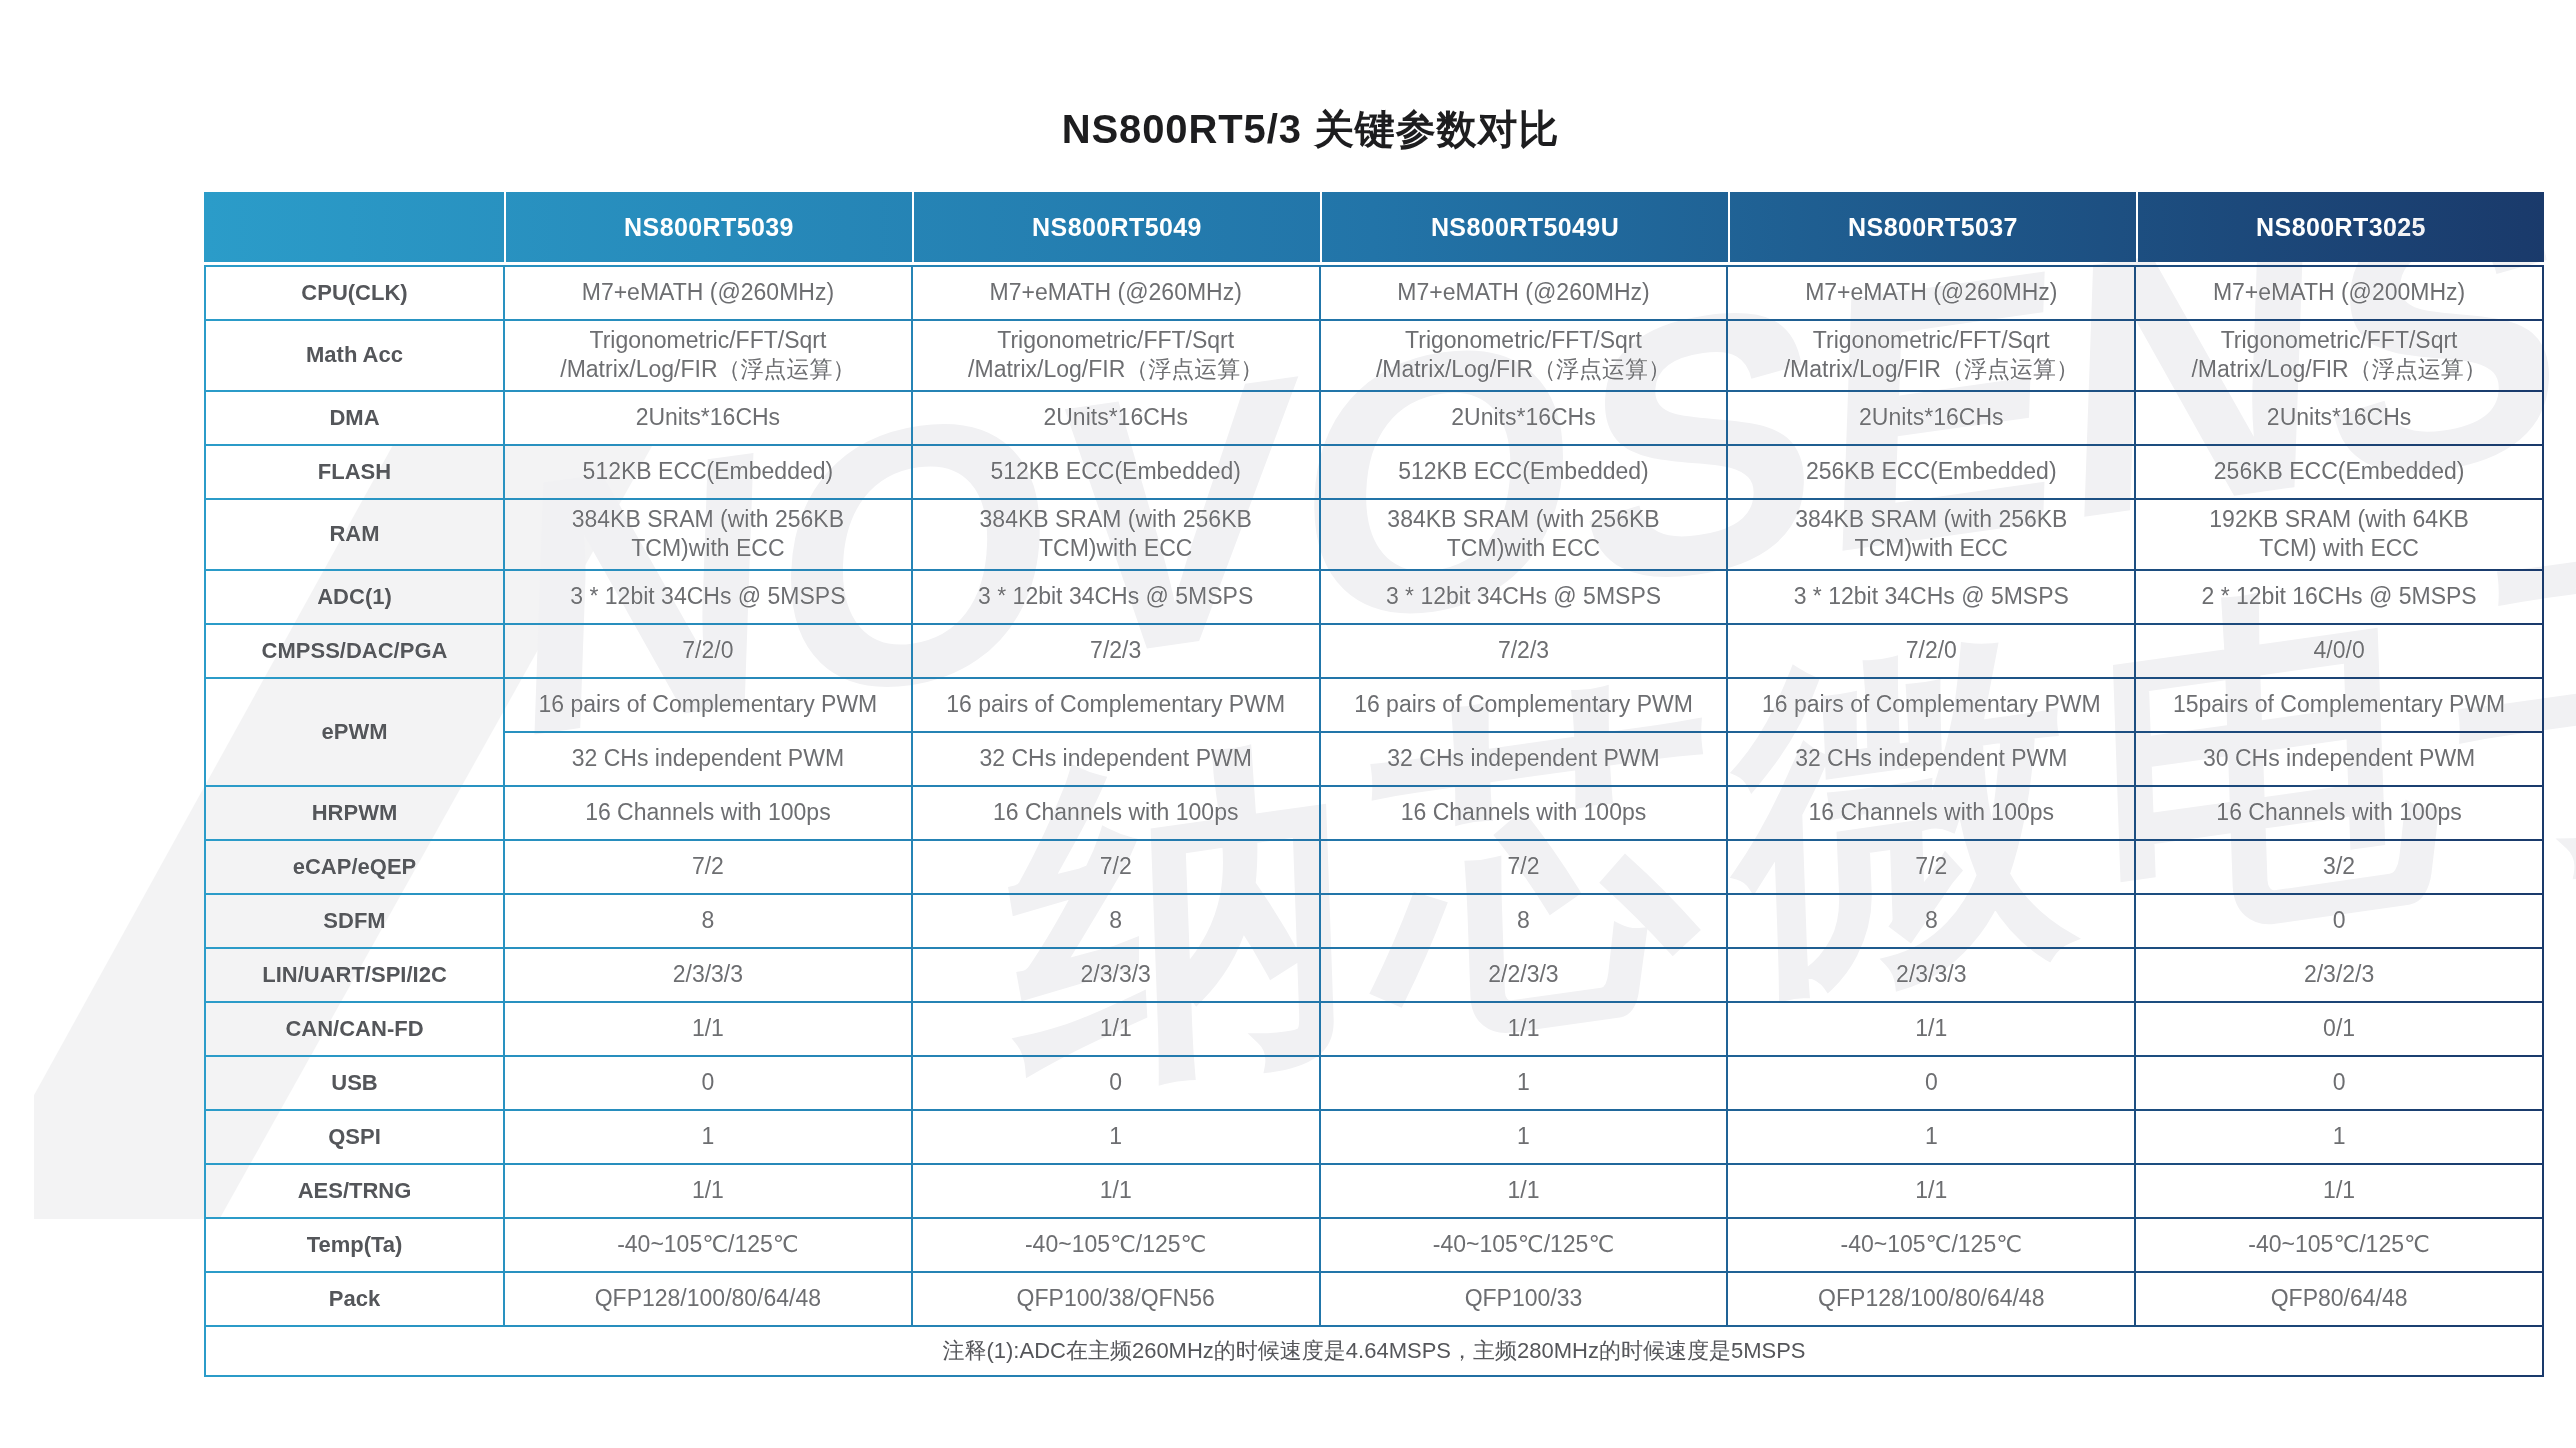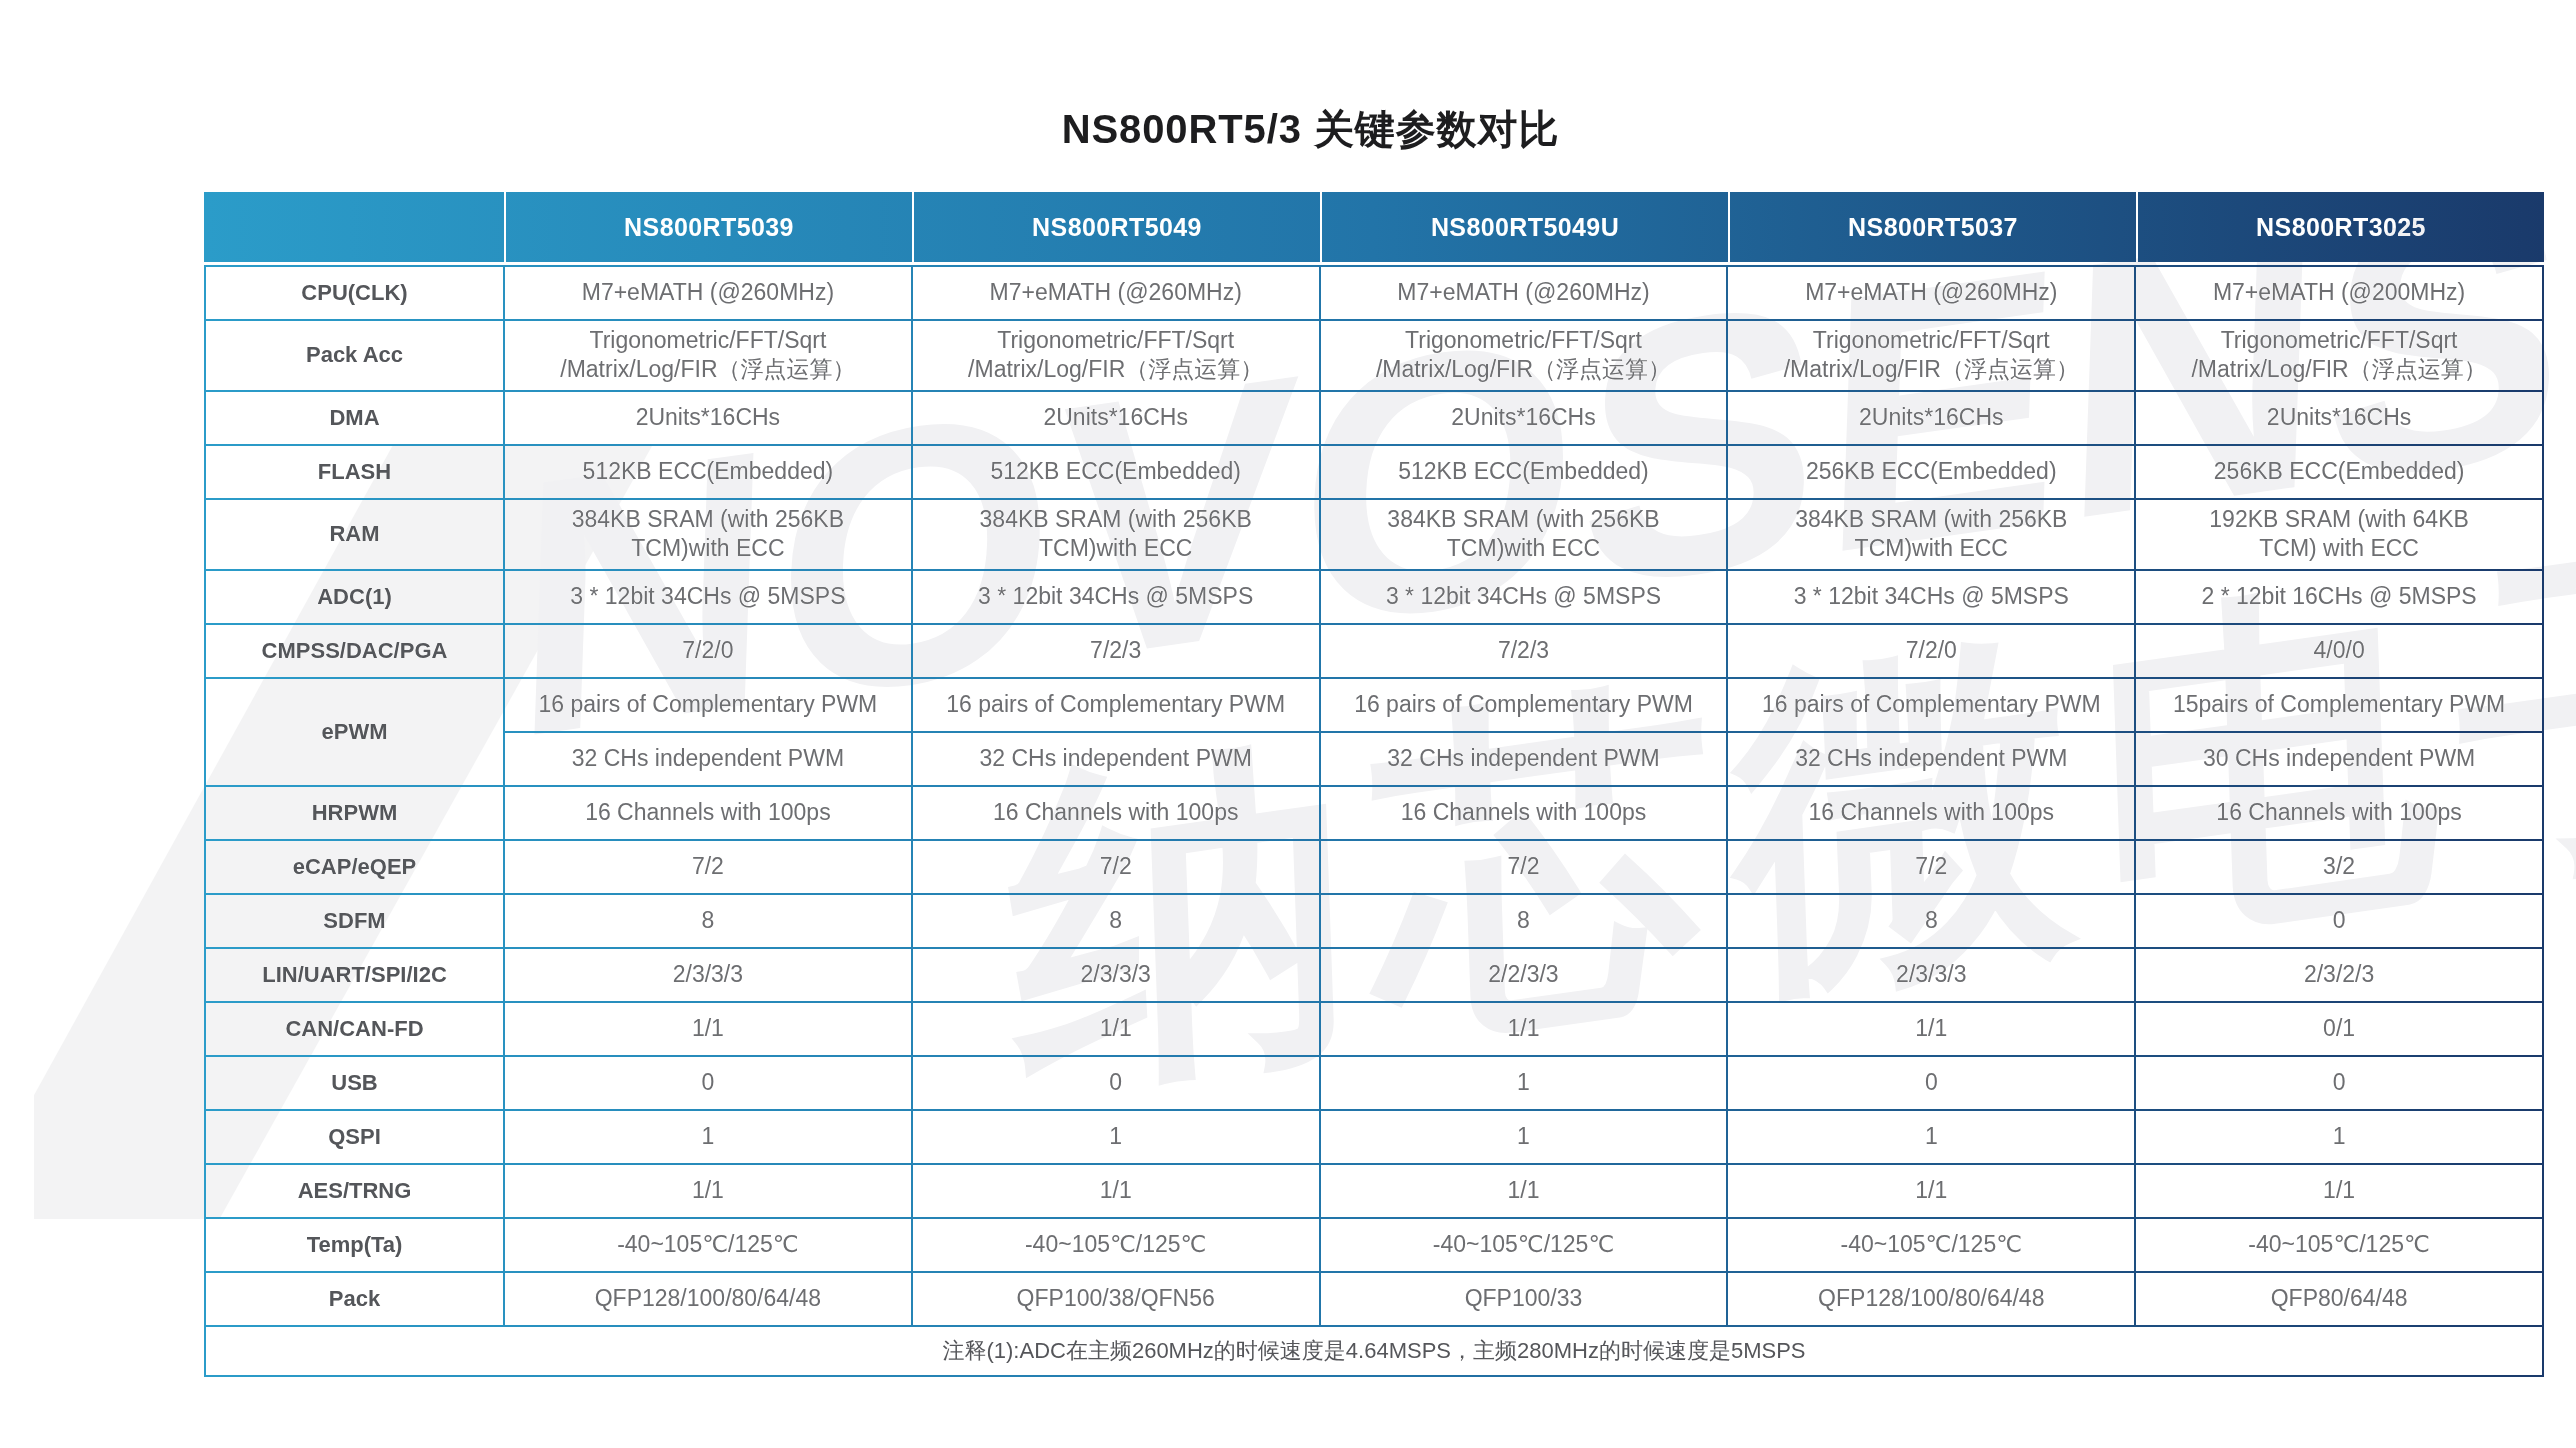--- a/index.html
+++ b/index.html
@@ -131,21 +131,21 @@
     <tbody>
         <tr>
           <th>CPU(CLK)</th>
           <td>M7+eMATH (@260MHz)</td>
           <td>M7+eMATH (@260MHz)</td>
           <td>M7+eMATH (@260MHz)</td>
           <td>M7+eMATH (@260MHz)</td>
           <td>M7+eMATH (@200MHz)</td>
         </tr>
         <tr class="tall">
-          <th>Pack Acc</th>
+          <th>Math Acc</th>
           <td>Trigonometric/FFT/Sqrt
 /Matrix/Log/FIR（浮点运算）</td>
           <td>Trigonometric/FFT/Sqrt
 /Matrix/Log/FIR（浮点运算）</td>
           <td>Trigonometric/FFT/Sqrt
 /Matrix/Log/FIR（浮点运算）</td>
           <td>Trigonometric/FFT/Sqrt
 /Matrix/Log/FIR（浮点运算）</td>
           <td>Trigonometric/FFT/Sqrt
 /Matrix/Log/FIR（浮点运算）</td>

